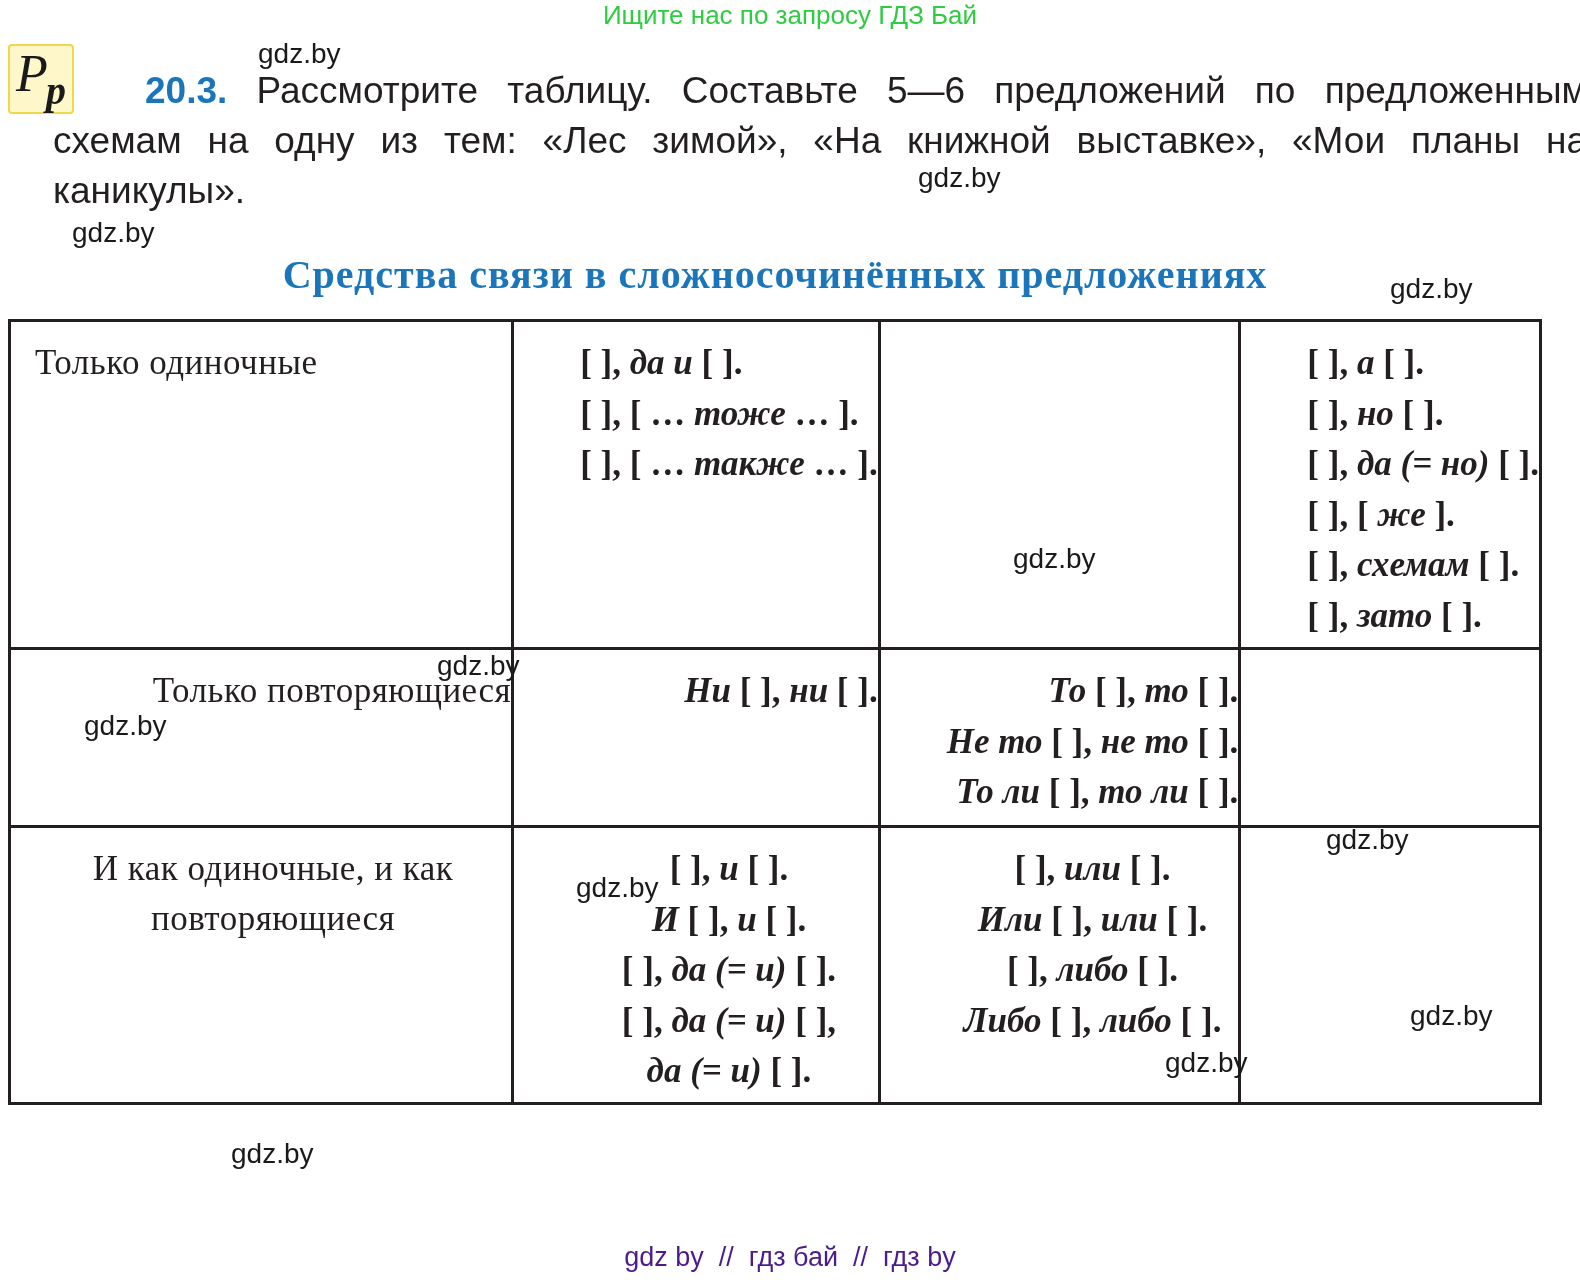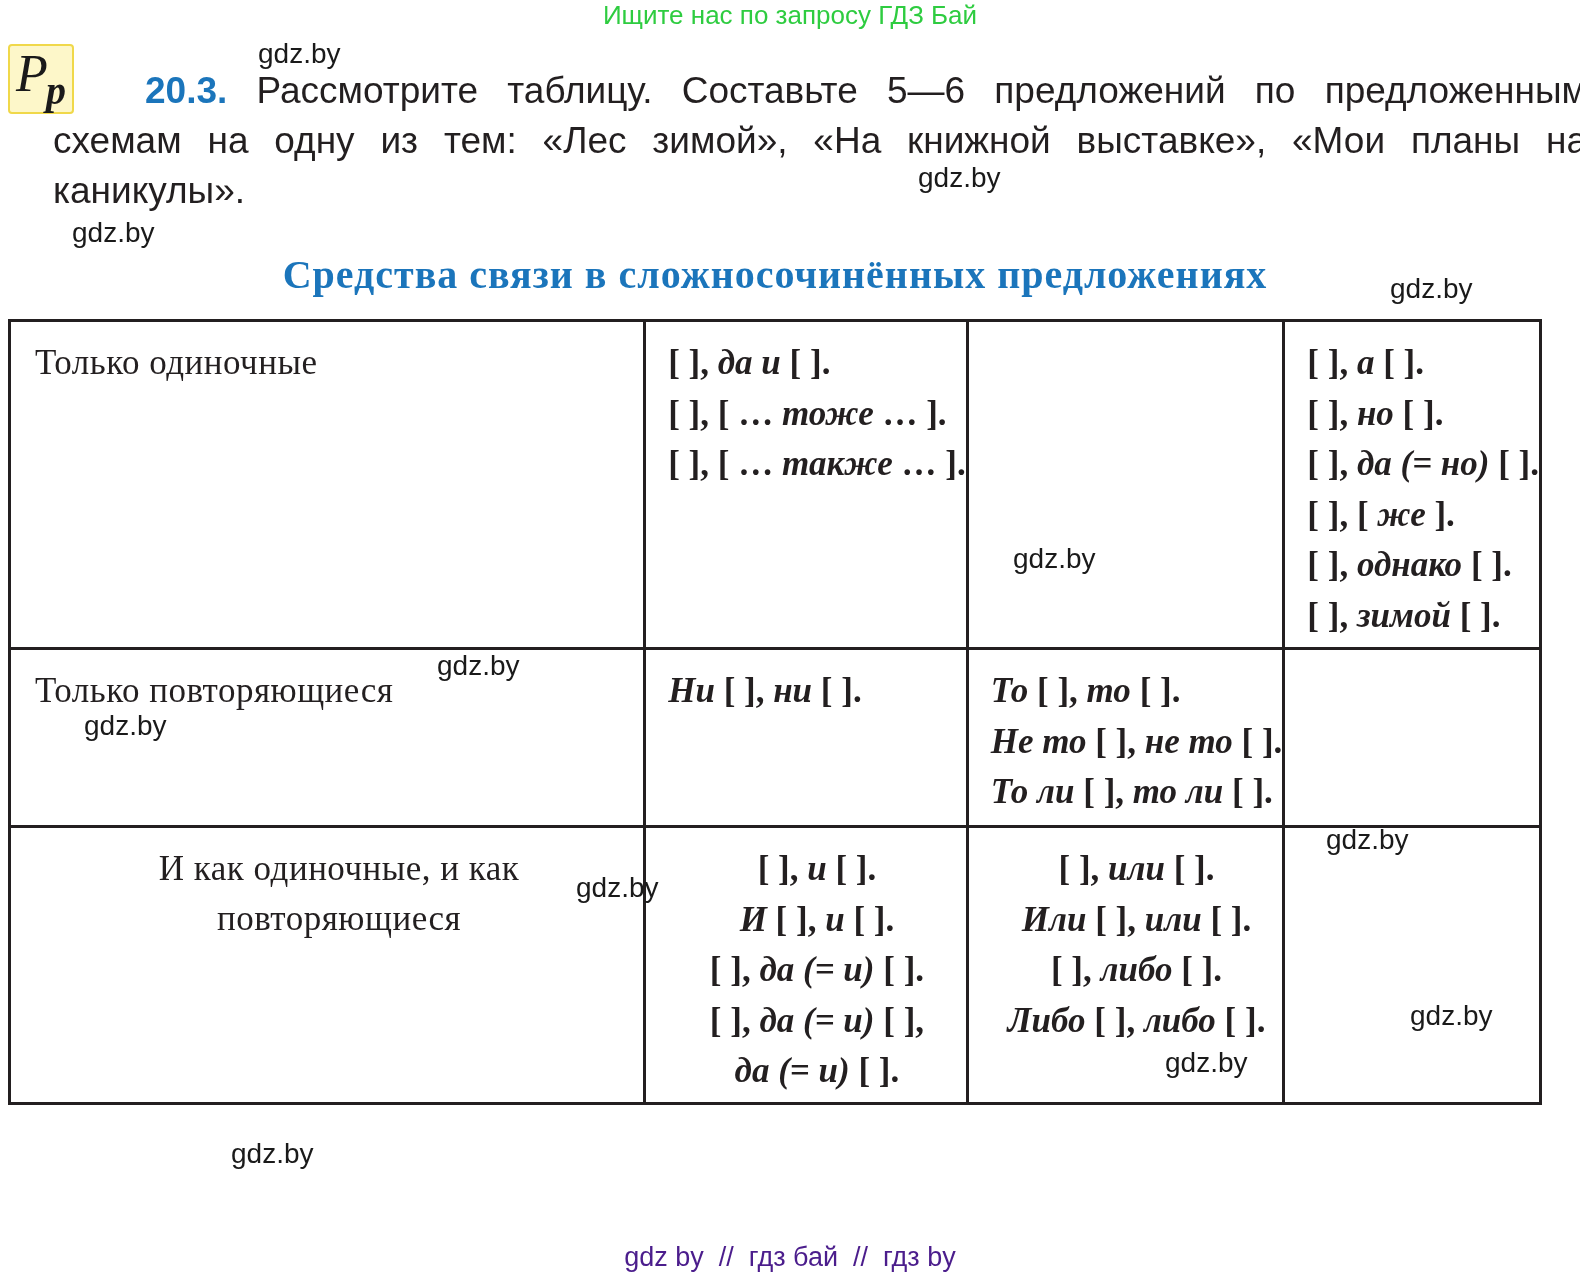--- a/index.html
+++ b/index.html
@@ -13,22 +13,22 @@
     .task { left: 8px; top: 66px; width: 1534px; font-family: "Liberation Sans", sans-serif; font-size: 37px; line-height: 50px; text-align: justify; color: #231f20; margin-left: 45px; }
     .task .num { color: #1b75bb; font-weight: bold; }
     .task .indent { display: inline-block; width: 92px; }
     .table-title { left: 0; width: 1550px; top: 250px; text-align: center; font-family: "Liberation Serif", serif; font-weight: bold; font-size: 40px; color: #1b75bb; letter-spacing: 1px; line-height: 50px; }
     table.grid { position: absolute; left: 8px; top: 319px; width: 1534px; border-collapse: collapse; font-family: "Liberation Serif", serif; }
     table.grid td, table.grid th { border: 3px solid #231f20; vertical-align: top; padding: 0; }
     table.grid th { background: #e0f1fb; font-weight: normal; font-size: 35px; line-height: 50px; text-align: center; height: 122px; vertical-align: middle; letter-spacing: 0.5px; }
     .c1 { width: 327px; } .c2 { width: 400px; } .c3 { width: 425px; } .c4 { width: 372px; }
     .rowlabel { font-size: 35px; line-height: 50px; padding: 16px 0 0 24px !important; letter-spacing: 0.5px; }
     .schemes { padding: 16px 0 0 22px !important; font-size: 35px; line-height: 50.5px; font-weight: bold; }
-    .schemes div { white-space: nowrap; }
-    .r1 { height: 328px; } .r2 { height: 178px; } .r3 { height: 277px; text-align: center; }
+    .schemes div { white-space: nowrap; margin-left: 44px; }
+    .r1 { height: 328px; } .r2 { height: 178px; text-align: right; } .r3 { height: 277px; text-align: center; }
     .footer { left: 0; width: 1580px; top: 1240px; text-align: center; font-family: "Liberation Sans", sans-serif; font-size: 27px; color: #4b1d8c; line-height: 34px; }
   </style>
 </head>
 <body>
 
 <div class="abs top-banner">Ищите нас по запросу ГДЗ Бай</div>
 
 <div class="abs p-icon">
   <span class="big">P</span>
   <span class="small">p</span>
@@ -51,22 +51,22 @@
       <div><span>[</span><span>   </span><span>]</span><span>,</span><span style="font-style: italic;"> да и </span><span>[</span><span>   </span><span>]</span><span>.</span></div>
       <div><span>[</span><span>   </span><span>]</span><span>,</span><span> </span><span>[</span><span> </span><span>…</span><span style="font-style: italic;"> тоже </span><span>…</span><span> </span><span>]</span><span>.</span></div>
       <div><span>[</span><span>   </span><span>]</span><span>,</span><span> </span><span>[</span><span> </span><span>…</span><span style="font-style: italic;"> также </span><span>…</span><span> </span><span>]</span><span>.</span></div>
     </td>
     <td class="schemes"></td>
     <td class="schemes">
       <div><span>[</span><span>   </span><span>]</span><span>,</span><span style="font-style: italic;"> а </span><span>[</span><span>   </span><span>]</span><span>.</span></div>
       <div><span>[</span><span>   </span><span>]</span><span>,</span><span style="font-style: italic;"> но </span><span>[</span><span>   </span><span>]</span><span>.</span></div>
       <div><span>[</span><span>   </span><span>]</span><span>,</span><span style="font-style: italic;"> да (= но) </span><span>[</span><span>   </span><span>]</span><span>.</span></div>
       <div><span>[</span><span>   </span><span>]</span><span>,</span><span> </span><span>[</span><span style="font-style: italic;"> же </span><span>]</span><span>.</span></div>
-      <div><span>[</span><span>   </span><span>]</span><span>,</span><span style="font-style: italic;"> однако </span><span>[</span><span>   </span><span>]</span><span>.</span></div>
-      <div><span>[</span><span>   </span><span>]</span><span>,</span><span style="font-style: italic;"> зимой </span><span>[</span><span>   </span><span>]</span><span>.</span></div>
+      <div><span>[</span><span>   </span><span>]</span><span>,</span><span style="font-style: italic;"> схемам </span><span>[</span><span>   </span><span>]</span><span>.</span></div>
+      <div><span>[</span><span>   </span><span>]</span><span>,</span><span style="font-style: italic;"> зато </span><span>[</span><span>   </span><span>]</span><span>.</span></div>
     </td>
   </tr>
   <tr class="r2">
     <td class="rowlabel"><span>Только повторяющиеся</span></td>
     <td class="schemes">
       <div><span style="font-style: italic;">Ни </span><span>[</span><span>   </span><span>]</span><span>,</span><span style="font-style: italic;"> ни </span><span>[</span><span>   </span><span>]</span><span>.</span></div>
     </td>
     <td class="schemes">
       <div><span style="font-style: italic;">То </span><span>[</span><span>   </span><span>]</span><span>,</span><span style="font-style: italic;"> то </span><span>[</span><span>   </span><span>]</span><span>.</span></div>
       <div><span style="font-style: italic;">Не то </span><span>[</span><span>   </span><span>]</span><span>,</span><span style="font-style: italic;"> не то </span><span>[</span><span>   </span><span>]</span><span>.</span></div>

